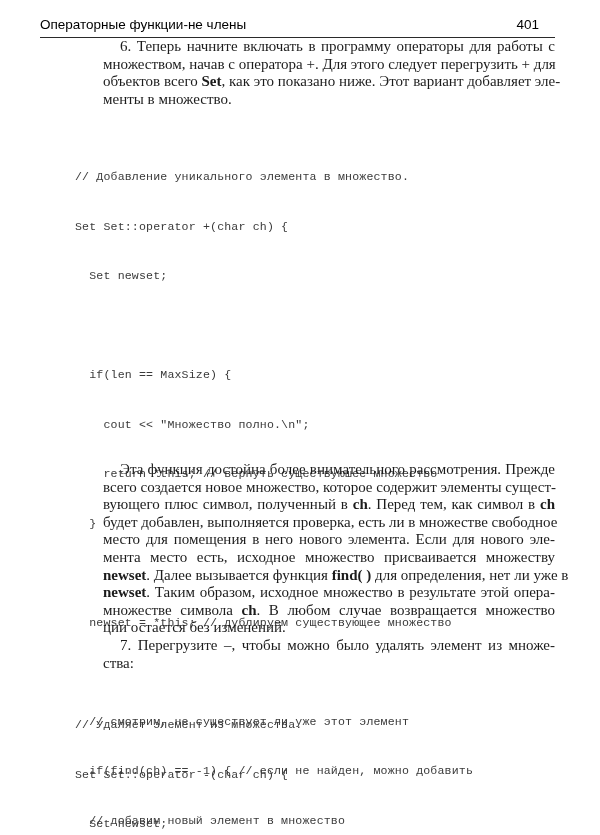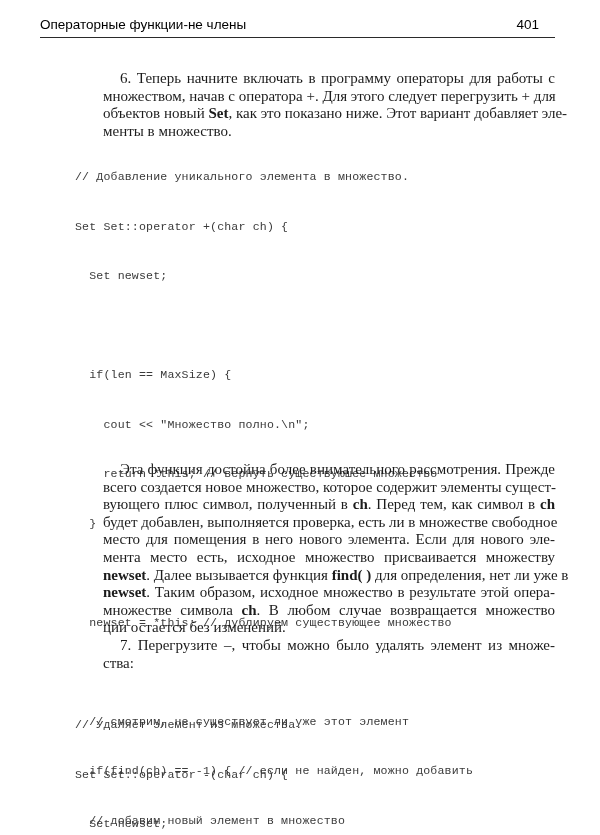--- a/index.html
+++ b/index.html
@@ -38,24 +38,24 @@
 <body>
 
 <div class="page">
 
   <div class="running-head">
     <span class="title">Операторные функции-не члены</span>
     <span class="pageno">401</span>
   </div>
   <div class="head-rule"></div>
 
-  <div class="para" style="top:70px;">
+  <div class="para" style="top:38px;">
     <span class="line indent">6. Теперь начните включать в программу операторы для работы с</span>
     <span class="line">множеством, начав с оператора +. Для этого следует перегрузить + для</span>
-    <span class="line"><span>объектов новый </span><b>Set</b><span>, как это показано ниже. Этот вариант добавляет эле-</span></span>
+    <span class="line"><span>объектов всего </span><b>Set</b><span>, как это показано ниже. Этот вариант добавляет эле-</span></span>
     <span class="line last">менты в множество.</span>
   </div>
 
   <div class="code" style="top:136px;">
     <span class="cl">// Добавление уникального элемента в множество.</span>
     <span class="cl">Set Set::operator +(char ch) {</span>
     <span class="cl">  Set newset;</span>
     <span class="cl"></span>
     <span class="cl">  if(len == MaxSize) {</span>
     <span class="cl">    cout &lt;&lt; "Множество полно.\n";</span>

